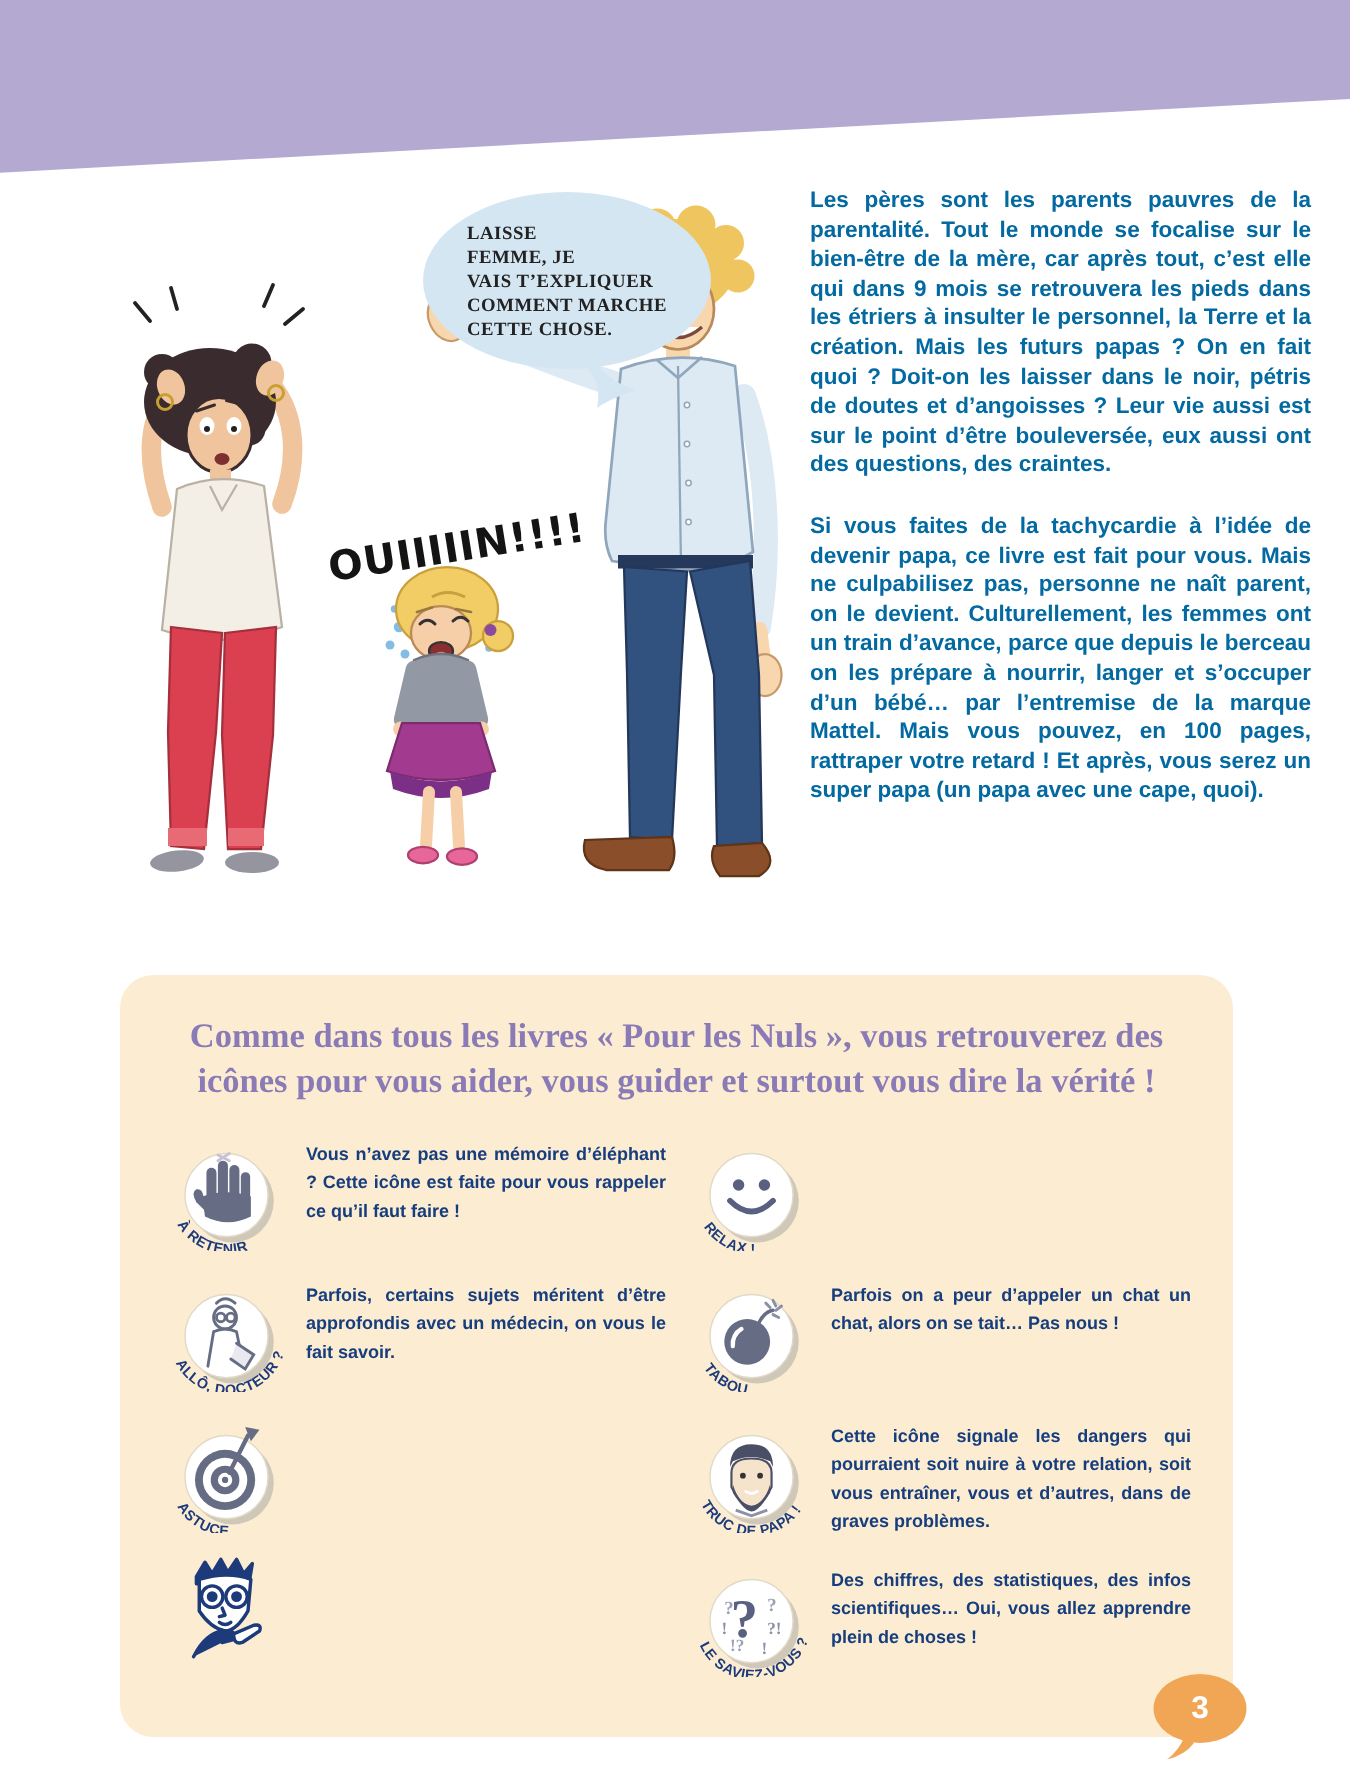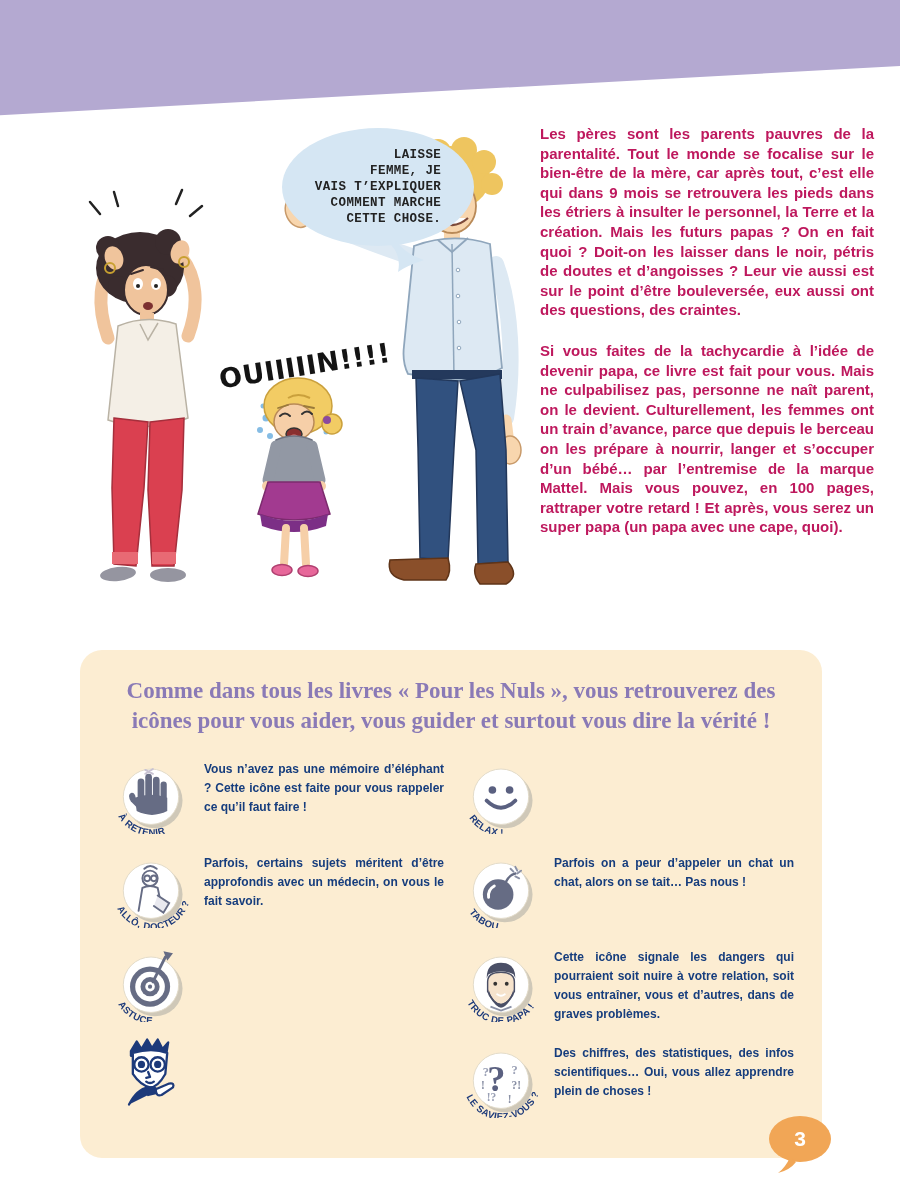--- a/index.html
+++ b/index.html
@@ -6,32 +6,32 @@
   .page{position:relative;width:900px;height:1185px;background:#ffffff;overflow:hidden;
         font-family:"Liberation Sans",sans-serif;}
 
   
   .banner{position:absolute;left:0;top:0;width:900px;height:120px;background:#b4a9d1;
           clip-path:polygon(0 0,100% 0,100% 55%,0 96%);}
 
   
   .bubble{position:absolute;left:282px;top:128px;width:192px;height:118px;background:#d5e6f3;
           border-radius:50%;display:flex;align-items:center;justify-content:center;}
-  .bubble-text{font-family:Liberation Mono, monospace;font-weight:bold;font-size:12.5px;
-               line-height:16px;color:#222;text-align:right;letter-spacing:.4px;}
+  .bubble-text{font-family:Liberation Serif, serif;font-weight:bold;font-size:12.5px;
+               line-height:16px;color:#222;text-align:left;letter-spacing:.4px;}
   .bubble-tail{position:absolute;left:388px;top:238px;}
 
   .cry{position:absolute;left:218px;top:348px;width:200px;transform:rotate(-9deg);
        font-family:"DejaVu Sans",sans-serif;font-weight:bold;font-size:27px;color:#141414;
        letter-spacing:.5px;white-space:nowrap;}
 
   .art{position:absolute;left:48px;top:118px;}
 
   
-  .intro{position:absolute;left:540px;top:124px;width:334px;color:#be185d;
+  .intro{position:absolute;left:540px;top:124px;width:334px;color:#0369a1;
          font-weight:bold;font-size:15px;line-height:19.6px;text-align:justify;}
   .intro p{margin:0 0 21px 0;}
 
   
   .icons-box{position:absolute;left:80px;top:650px;width:742px;height:508px;background:#fcedd2;
              border-radius:22px;box-sizing:border-box;padding:26px 28px 18px 28px;}
   .icons-heading{font-family:"Liberation Serif",serif;font-weight:bold;color:#8a7ab6;
                  font-size:23px;line-height:30px;text-align:center;margin:0 10px;}
   .icons-grid{display:grid;grid-template-columns:1fr 1fr;column-gap:14px;row-gap:16px;margin-top:20px;}
   .icon-row{display:flex;gap:10px;align-items:flex-start;}

